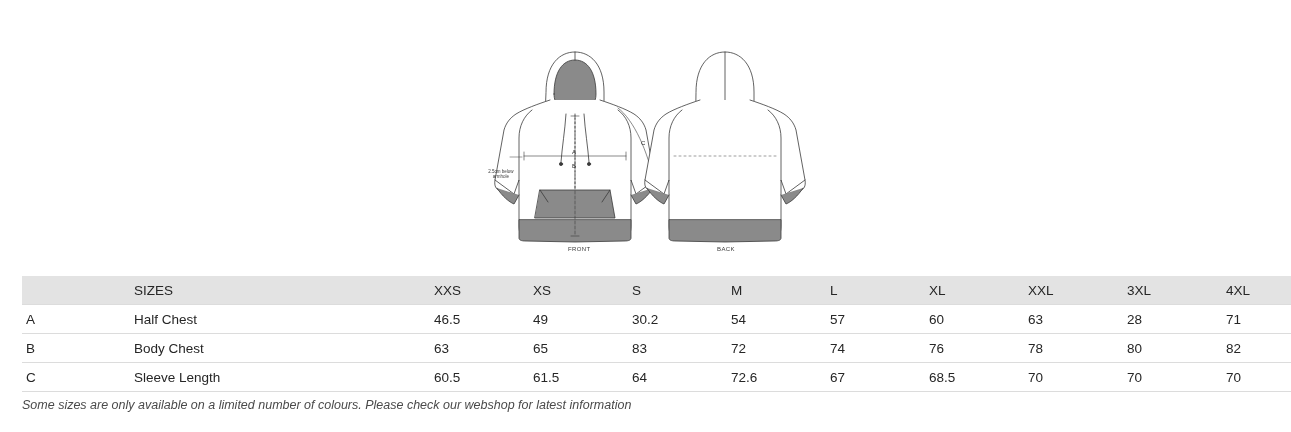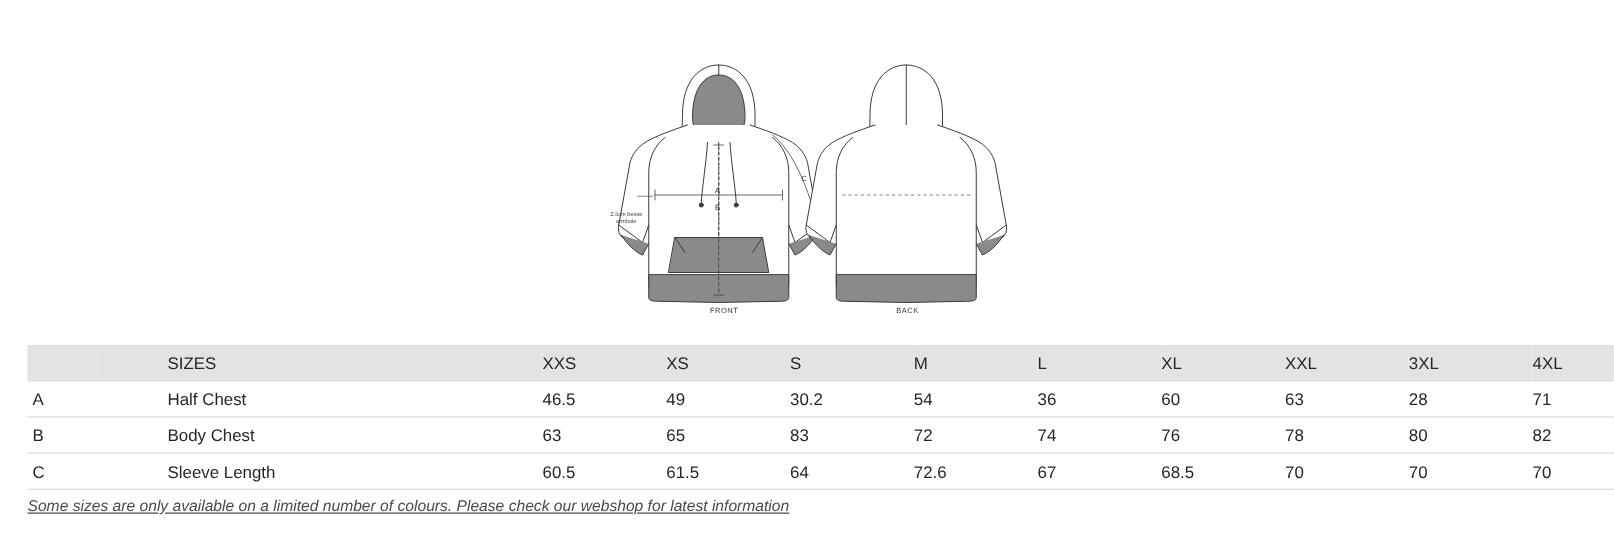--- a/index.html
+++ b/index.html
@@ -101,21 +101,20 @@
     width: 99px;
   }
   thead .col-letter { }
   .footnote {
     position: absolute;
     left: 22px;
     top: 398px;
     font-size: 12.5px;
     font-style: italic;
     color: #4a4a4a;
-    text-decoration: underline;
   }
 </style>
 </head>
 <body>
 
 <div class="page">
 
   <div class="drawing-area">
 
     <svg class="drawing-svg" width="370" height="225" viewBox="0 0 370 225">
@@ -216,21 +215,21 @@
         </tr>
       </thead>
       <tbody>
         <tr>
           <td class="col-letter">A</td>
           <td class="col-label">Half Chest</td>
           <td class="col-size">46.5</td>
           <td class="col-size">49</td>
           <td class="col-size">30.2</td>
           <td class="col-size">54</td>
-          <td class="col-size">36</td>
+          <td class="col-size">57</td>
           <td class="col-size">60</td>
           <td class="col-size">63</td>
           <td class="col-size">28</td>
           <td class="col-size">71</td>
         </tr>
         <tr>
           <td class="col-letter">B</td>
           <td class="col-label">Body Chest</td>
           <td class="col-size">63</td>
           <td class="col-size">65</td>

